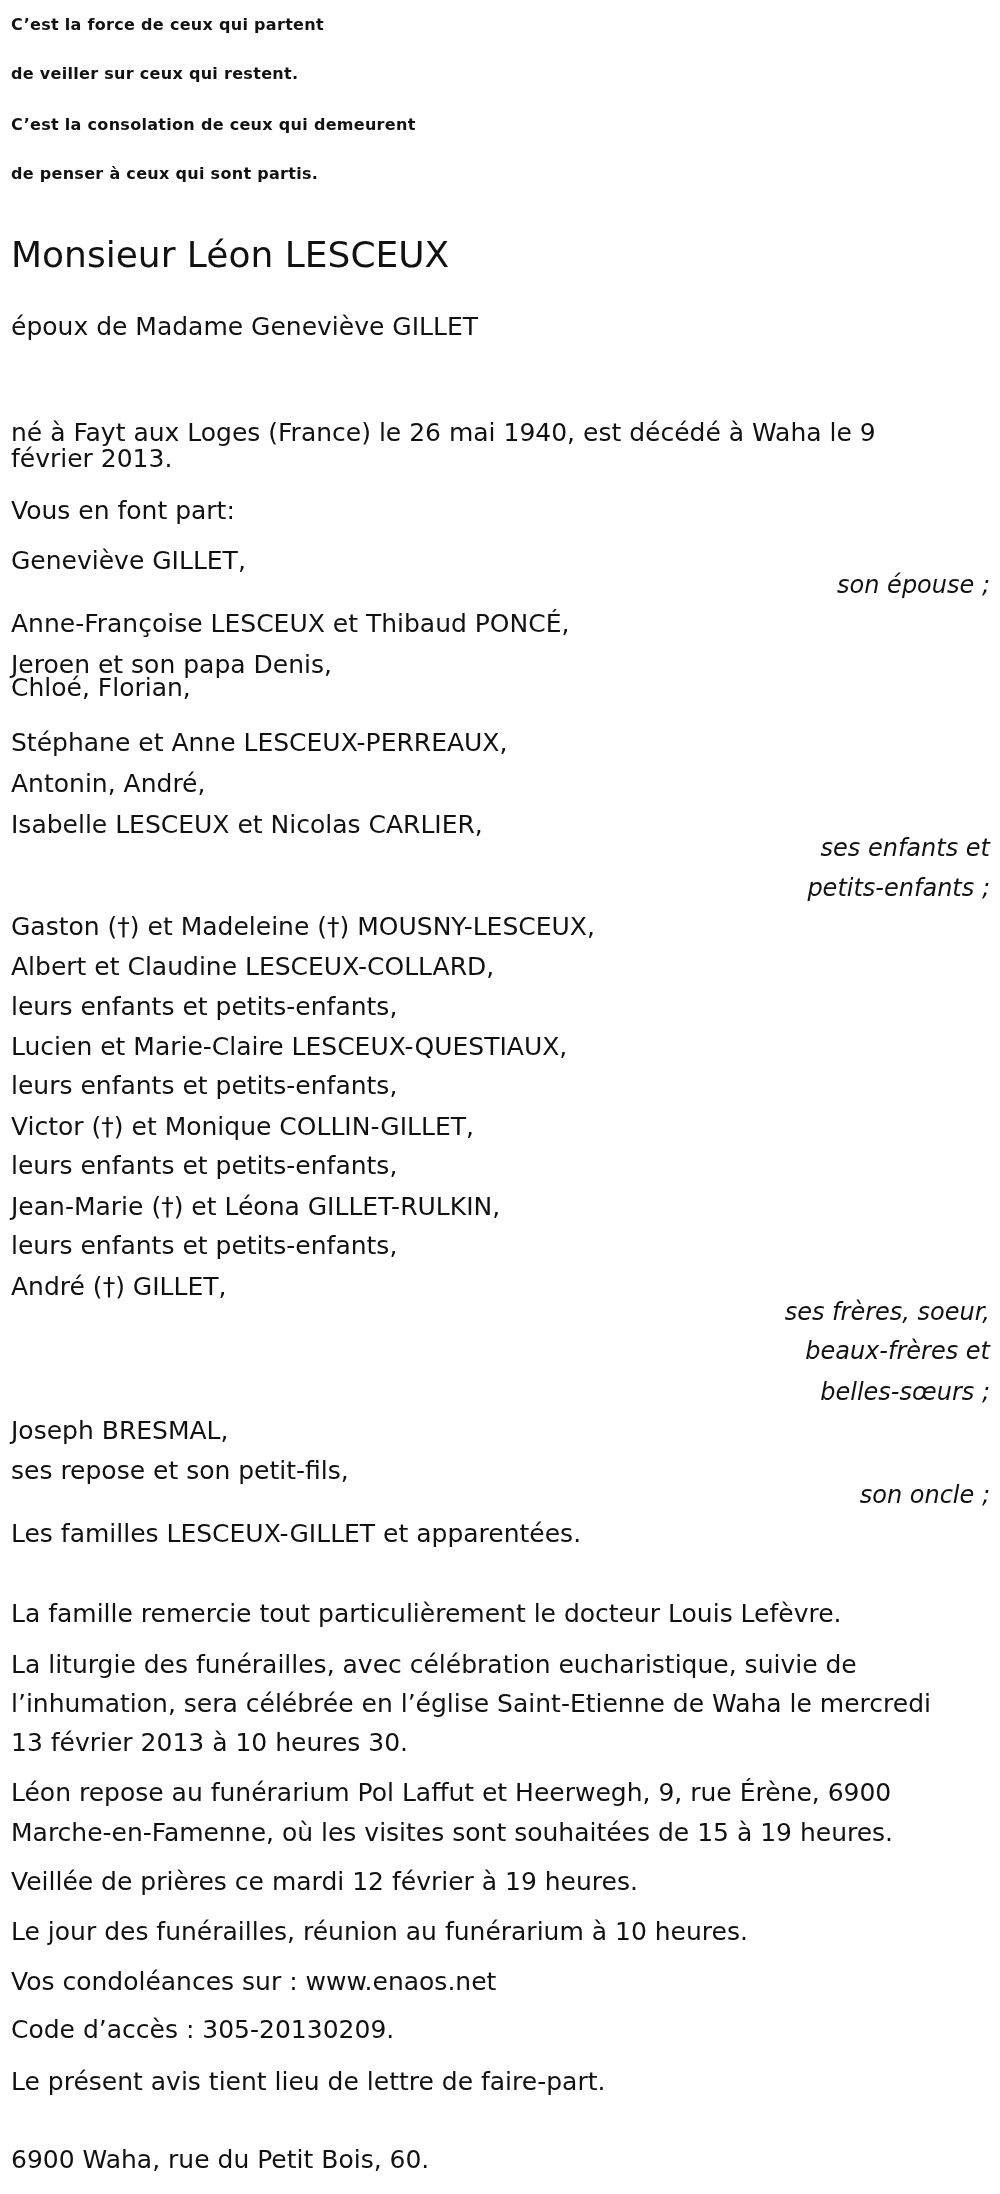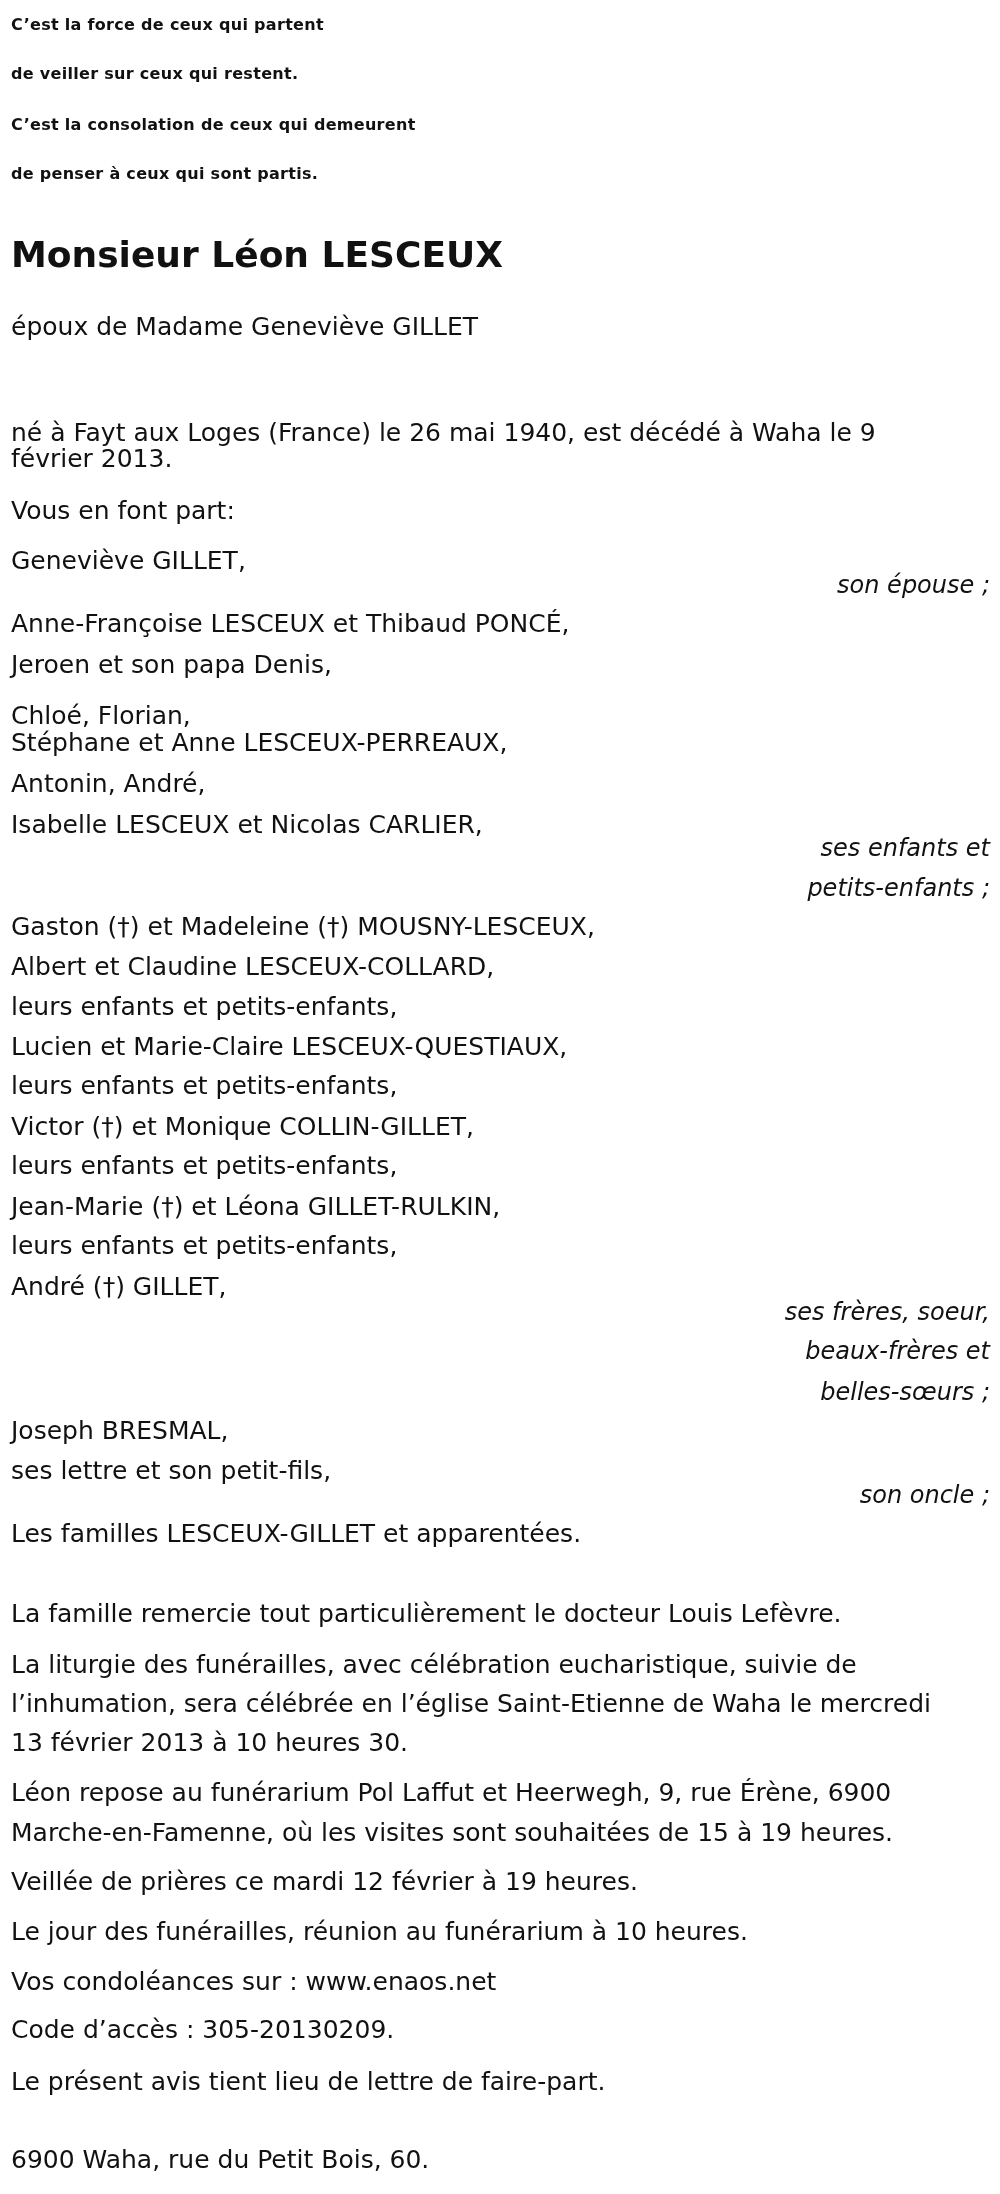--- a/index.html
+++ b/index.html
@@ -1,21 +1,21 @@
 <!DOCTYPE html>
 <html><head>
 <meta charset="utf-8">
 <style>
   html, body { margin:0; padding:0; background:#ffffff; }
   body { width:1000px; height:2194px; position:relative; overflow:hidden;
          font-family:"DejaVu Sans", "Liberation Sans", sans-serif; color:#111111; }
   .ln { position:absolute; left:11px; white-space:nowrap; font-size:25px; line-height:30px; transform:translateY(-50%); }
   .b { font-weight:normal; }
   .poem { font-size:16px; font-weight:bold; letter-spacing:0.3px; }
-  .title { font-size:36px; font-weight:bold; line-height:44px; }
+  .title { font-size:36px; font-weight:normal; line-height:44px; }
   .rel { position:absolute; right:10px; font-style:italic; font-size:24px; line-height:30px; white-space:nowrap; transform:translateY(-50%); text-align:right; }
 </style>
 </head>
 <body>
 
 <div>
   <div class="ln poem" style="top:25px">C’est la force de ceux qui partent</div>
   <div class="ln poem" style="top:74px">de veiller sur ceux qui restent.</div>
   <div class="ln poem" style="top:125px">C’est la consolation de ceux qui demeurent</div>
   <div class="ln poem" style="top:174px">de penser à ceux qui sont partis.</div>
@@ -25,21 +25,21 @@
   <div class="ln" style="top:327px">époux de Madame Geneviève GILLET</div>
   <div class="ln" style="top:433px">né à Fayt aux Loges (France) le 26 mai 1940, est décédé à Waha le 9</div>
   <div class="ln" style="top:459px">février 2013.</div>
   <div class="ln" style="top:511px">Vous en font part:</div>
 
   <div class="ln" style="top:561px">Geneviève GILLET,</div>
   <div class="rel" style="top:585px">son épouse ;</div>
 
   <div class="ln" style="top:624px">Anne-Françoise LESCEUX et Thibaud PONCÉ,</div>
   <div class="ln" style="top:665px">Jeroen et son papa Denis,</div>
-  <div class="ln" style="top:716px">Chloé, Florian,</div>
+  <div class="ln" style="top:688px">Chloé, Florian,</div>
   <div class="ln" style="top:743px">Stéphane et Anne LESCEUX-PERREAUX,</div>
   <div class="ln" style="top:784px">Antonin, André,</div>
   <div class="ln" style="top:825px">Isabelle LESCEUX et Nicolas CARLIER,</div>
   <div class="rel" style="top:848px">ses enfants et</div>
   <div class="rel" style="top:888px">petits-enfants ;</div>
 
   <div class="ln" style="top:927px">Gaston (†) et Madeleine (†) MOUSNY-LESCEUX,</div>
   <div class="ln" style="top:967px">Albert et Claudine LESCEUX-COLLARD,</div>
   <div class="ln" style="top:1007px">leurs enfants et petits-enfants,</div>
   <div class="ln" style="top:1047px">Lucien et Marie-Claire LESCEUX-QUESTIAUX,</div>
@@ -47,21 +47,21 @@
   <div class="ln" style="top:1127px">Victor (†) et Monique COLLIN-GILLET,</div>
   <div class="ln" style="top:1166px">leurs enfants et petits-enfants,</div>
   <div class="ln" style="top:1207px">Jean-Marie (†) et Léona GILLET-RULKIN,</div>
   <div class="ln" style="top:1246px">leurs enfants et petits-enfants,</div>
   <div class="ln" style="top:1287px">André (†) GILLET,</div>
   <div class="rel" style="top:1312px">ses frères, soeur,</div>
   <div class="rel" style="top:1351px">beaux-frères et</div>
   <div class="rel" style="top:1392px">belles-sœurs ;</div>
 
   <div class="ln" style="top:1431px">Joseph BRESMAL,</div>
-  <div class="ln" style="top:1471px">ses lettre et son petit-fils,</div>
+  <div class="ln" style="top:1471px">ses repose et son petit-fils,</div>
   <div class="rel" style="top:1495px">son oncle ;</div>
 
   <div class="ln" style="top:1534px">Les familles LESCEUX-GILLET et apparentées.</div>
 
   <div class="ln" style="top:1614px">La famille remercie tout particulièrement le docteur Louis Lefèvre.</div>
 
   <div class="ln" style="top:1665px">La liturgie des funérailles, avec célébration eucharistique, suivie de</div>
   <div class="ln" style="top:1704px"><span>l’inhumation, sera célébrée en l’église Saint-Etienne de Waha </span><span class="b">le mercredi</span></div>
   <div class="ln b" style="top:1743px">13 février 2013 à 10 heures 30.</div>
 

